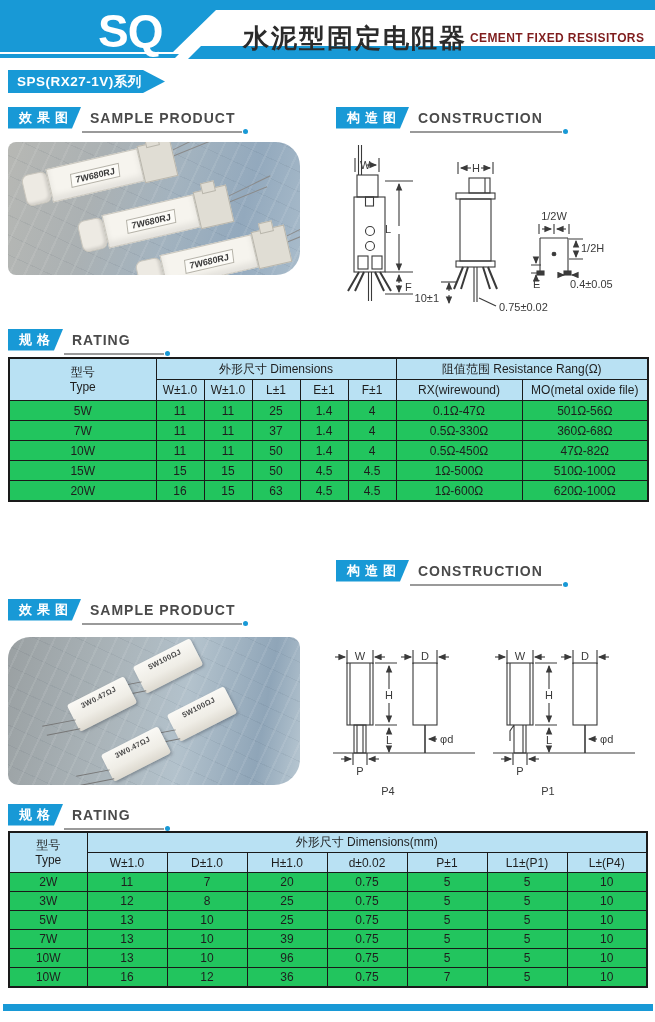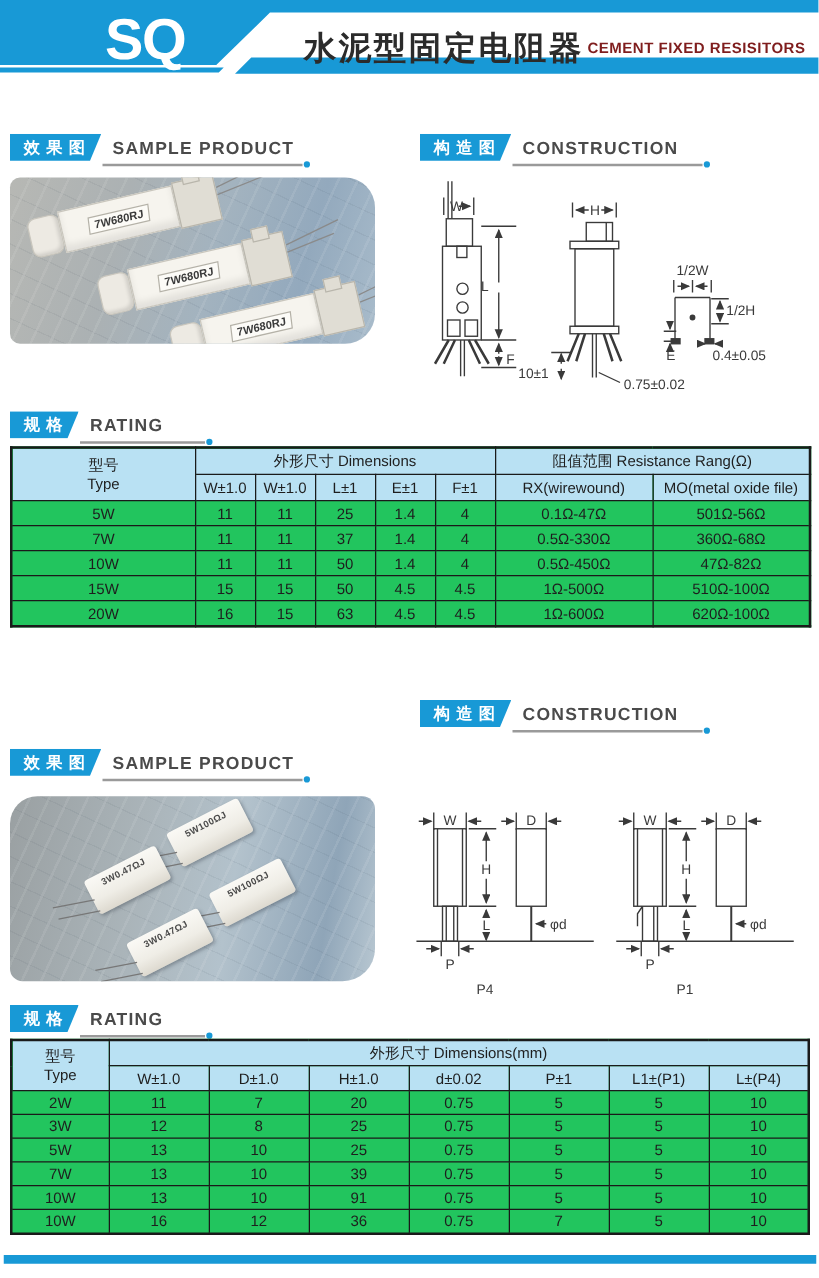--- a/index.html
+++ b/index.html
@@ -1,21 +1,21 @@
 <!DOCTYPE html>
 <html><head>
 <meta charset="utf-8">
 <style>
   html,body{margin:0;padding:0;background:#fff;}
   .page{position:relative;width:655px;height:1022px;background:#fff;overflow:hidden;
         font-family:"Liberation Sans",sans-serif;color:#222;}
 
   
   .hdr-svg{position:absolute;left:0;top:0;}
-  .logo{position:absolute;left:84px;top:8px;font-size:46px;font-weight:800;color:#fff;
+  .logo{position:absolute;left:98px;top:8px;font-size:46px;font-weight:800;color:#fff;
         letter-spacing:-1px;line-height:1;}
   .title-cn{position:absolute;left:243px;top:21px;font-size:26px;font-weight:bold;color:#2b2b2b;
         letter-spacing:2px;}
   .title-en{position:absolute;left:430px;top:31px;font-size:12px;font-weight:bold;color:#7f1d1d;
         letter-spacing:.4px;margin-left:40px;}
 
   
   .series-tag{position:absolute;height:23px;line-height:23px;background:#1899d6;color:#fff;
         font-size:13.5px;font-weight:bold;padding-left:9px;letter-spacing:.5px;white-space:nowrap;
         clip-path:polygon(0 0,86% 0,100% 50%,86% 100%,0 100%);}
@@ -92,20 +92,21 @@
     <svg class="hdr-svg" width="655" height="62">
       <polygon points="0,0 655,0 655,10 216,10 173,52 0,52" fill="#1899d6"></polygon>
       <polygon points="201,46 655,46 655,59 188,59" fill="#1899d6"></polygon>
       <polygon points="0,54 179,54 175,58 0,58" fill="#1899d6"></polygon>
     </svg>
     <div class="logo">SQ</div>
     <div class="title-cn">水泥型固定电阻器</div>
     <div class="title-en">CEMENT FIXED RESISITORS</div>
   </div>
 
+  <div class="series-tag" style="left:8px;top:70px;width:148px;">SPS(RX27-1V)系列</div>
 
   <div class="sec-label" style="left:8px;top:107px;">
     <span class="lbl-box">效果图</span><span class="lbl-en">SAMPLE PRODUCT</span>
     <span class="lbl-rule" style="left:74px;width:160px;">
         <i class="lbl-dot"></i>
       </span>
   </div>
 
   <div class="sec-label" style="left:336px;top:107px;">
     <span class="lbl-box">构造图</span><span class="lbl-en">CONSTRUCTION</span>
@@ -489,21 +490,21 @@
           <td>39</td>
           <td>0.75</td>
           <td>5</td>
           <td>5</td>
           <td>10</td>
       </tr>
       <tr>
         <td>10W</td>
           <td>13</td>
           <td>10</td>
-          <td>91</td>
+          <td>96</td>
           <td>0.75</td>
           <td>5</td>
           <td>5</td>
           <td>10</td>
       </tr>
       <tr>
         <td>10W</td>
           <td>16</td>
           <td>12</td>
           <td>36</td>

